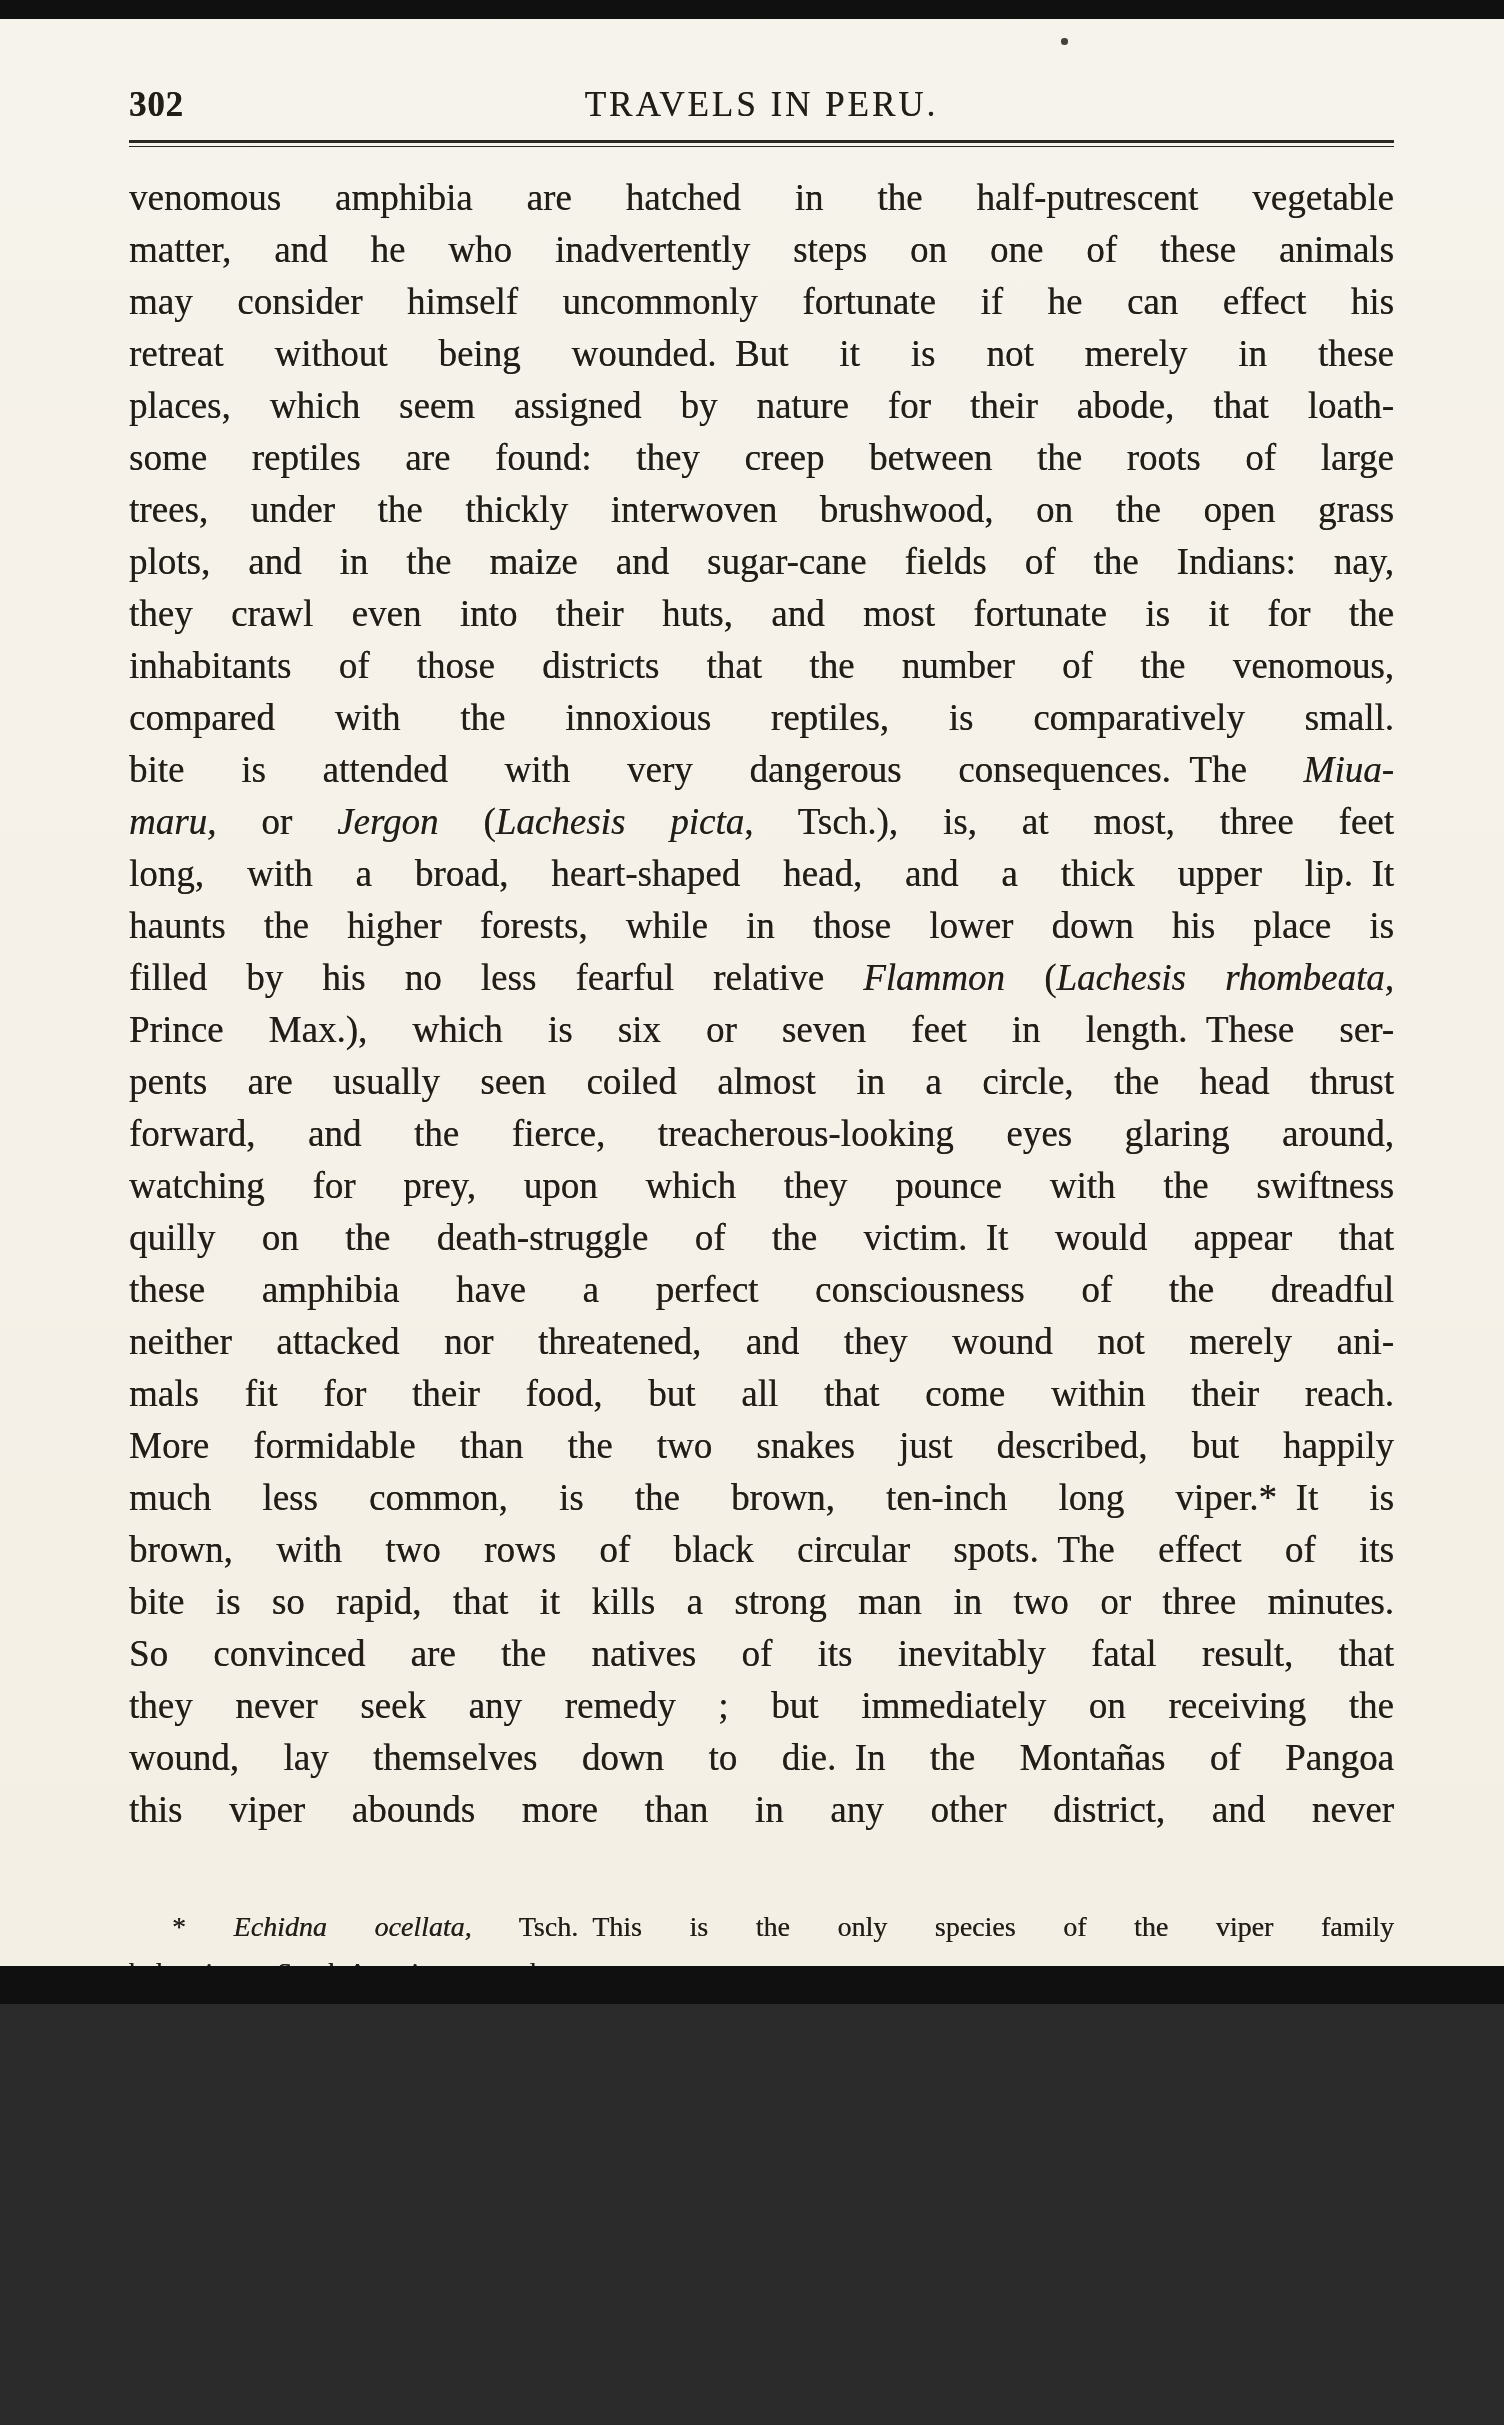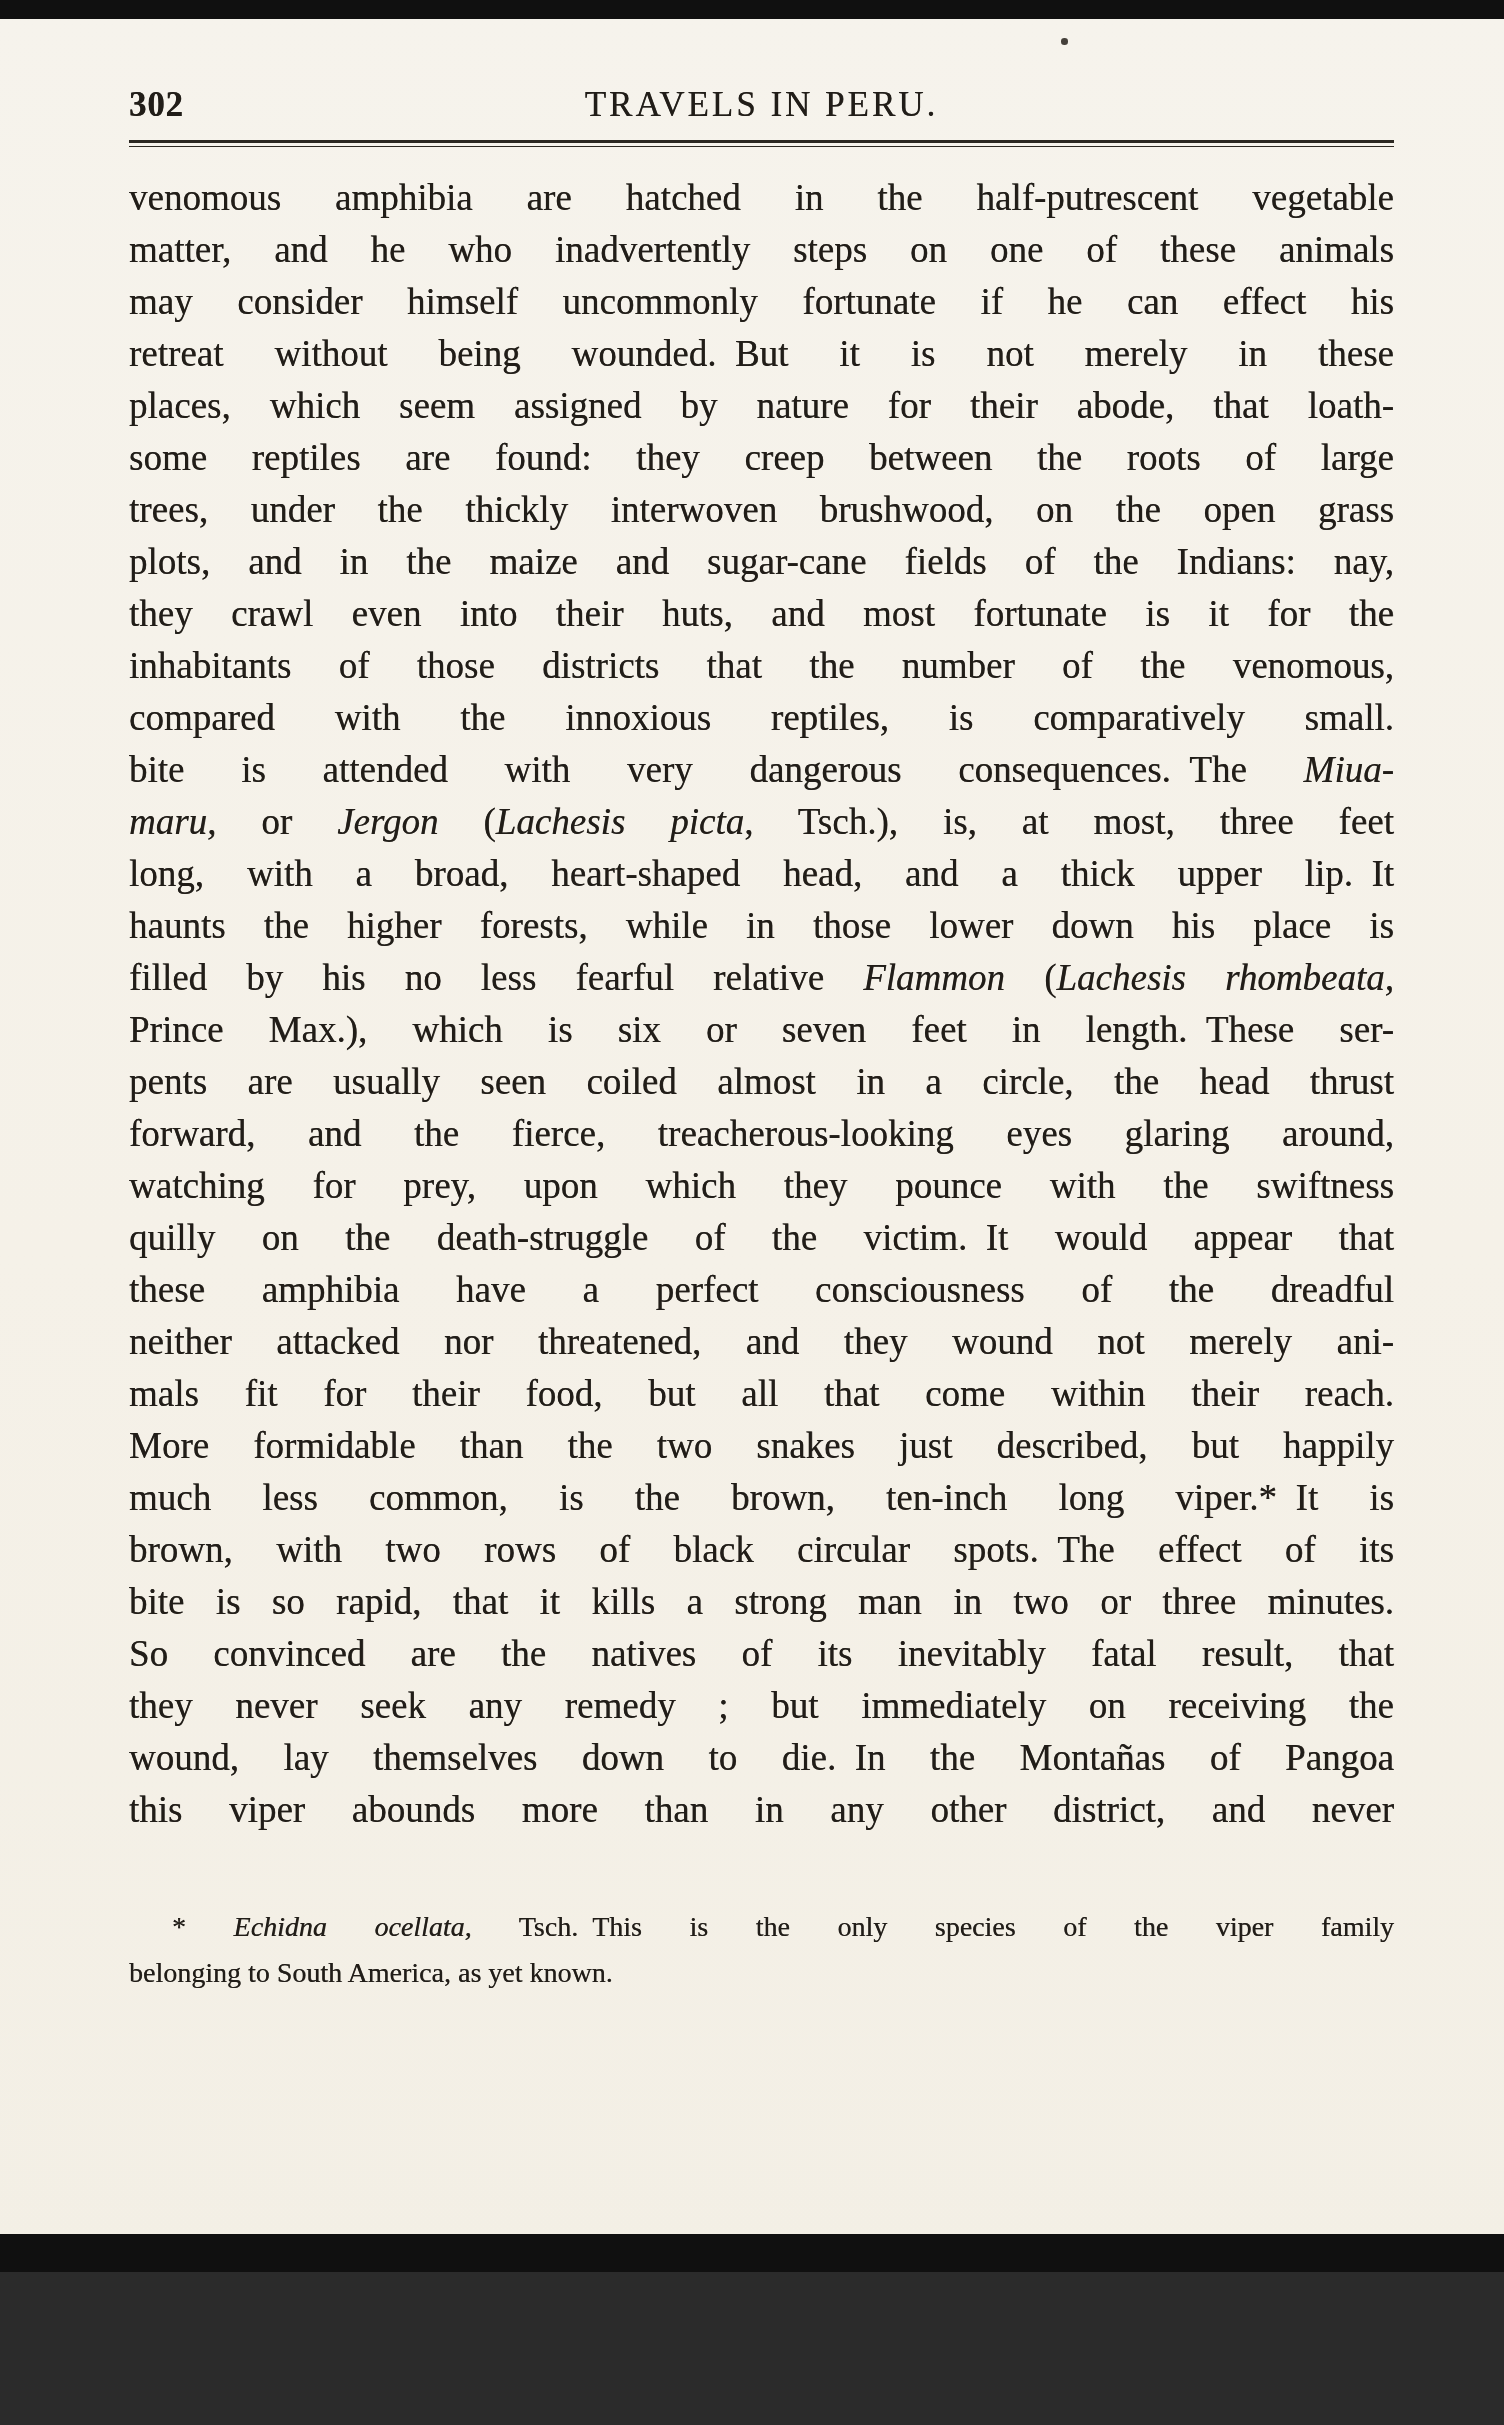--- a/index.html
+++ b/index.html
@@ -3,21 +3,21 @@
 <meta charset="utf-8">
 <style>
   html, body {
     margin: 0;
     padding: 0;
     background: #2b2b2b;
   }
   .page {
     position: relative;
     width: 1505px;
-    height: 2272px;
+    height: 2004px;
     margin: 0 auto;
     background: linear-gradient(180deg, #f6f3ec 0%, #f5f1e8 55%, #f3efe5 100%);
     font-family: "Liberation Serif", "DejaVu Serif", serif;
     color: #211d18;
     overflow: hidden;
   }
   .scan-bar {
     position: absolute;
     left: 0;
     right: 0;

